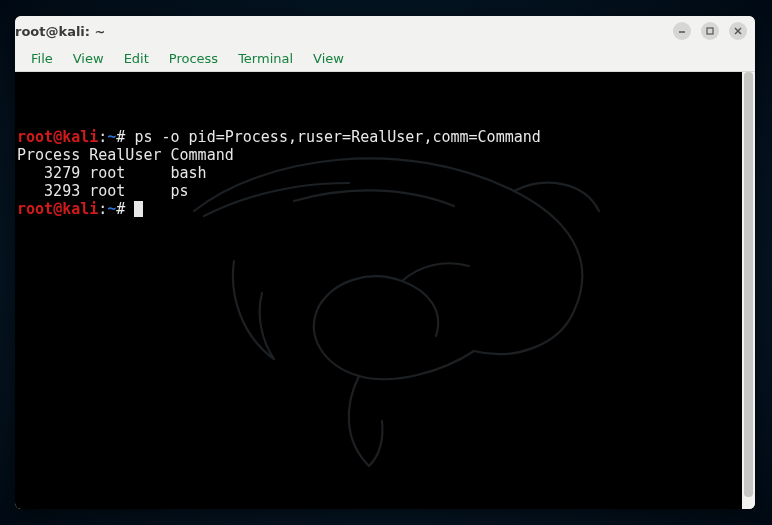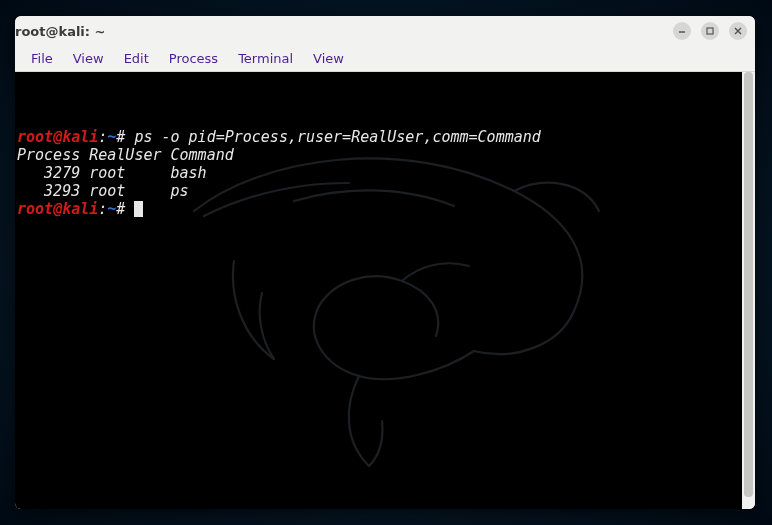--- a/index.html
+++ b/index.html
@@ -35,39 +35,39 @@
       font-size: 10px; color: #555; cursor: pointer;
       line-height: 1;
     }
     .wc-btn svg { display: block; }
     .menubar {
       height: 26px; background: #f2f2f0;
       display: flex; align-items: center; padding: 0 6px;
       border-bottom: 1px solid #d8d8d6;
     }
     .menu-item {
-      padding: 3px 10px; font-size: 13px; color: #4c1d95;
+      padding: 3px 10px; font-size: 13px; color: #15803d;
       cursor: pointer; border-radius: 3px;
     }
     .terminal-wrap {
       flex: 1; display: flex; background: #000; position: relative;
     }
     .terminal {
       flex: 1; padding: 2px 4px 4px 2px;
       font-family: "DejaVu Sans Mono", "Liberation Mono", Consolas, monospace;
       font-size: 15px; line-height: 18px;
       color: #e8e8e8; white-space: pre;
       position: relative; overflow: hidden;
     }
     .terminal-bg {
       position: absolute; inset: 0; opacity: 0.20;
       display: flex; align-items: center; justify-content: center;
       pointer-events: none;
     }
-    .terminal-content { position: relative; z-index: 1; font-style: italic; }
+    .terminal-content { position: relative; z-index: 1; }
     .prompt-user { color: #d11a1a; font-weight: bold; }
     .prompt-sep { color: #e8e8e8; }
     .prompt-path { color: #2f6fd0; font-weight: bold; }
     .cursor {
       display: inline-block; width: 9px; height: 16px;
       background: #e8e8e8; vertical-align: text-bottom;
       margin-bottom: 1px;
     }
     .scrollbar {
       width: 13px; background: #f2f2f0;

